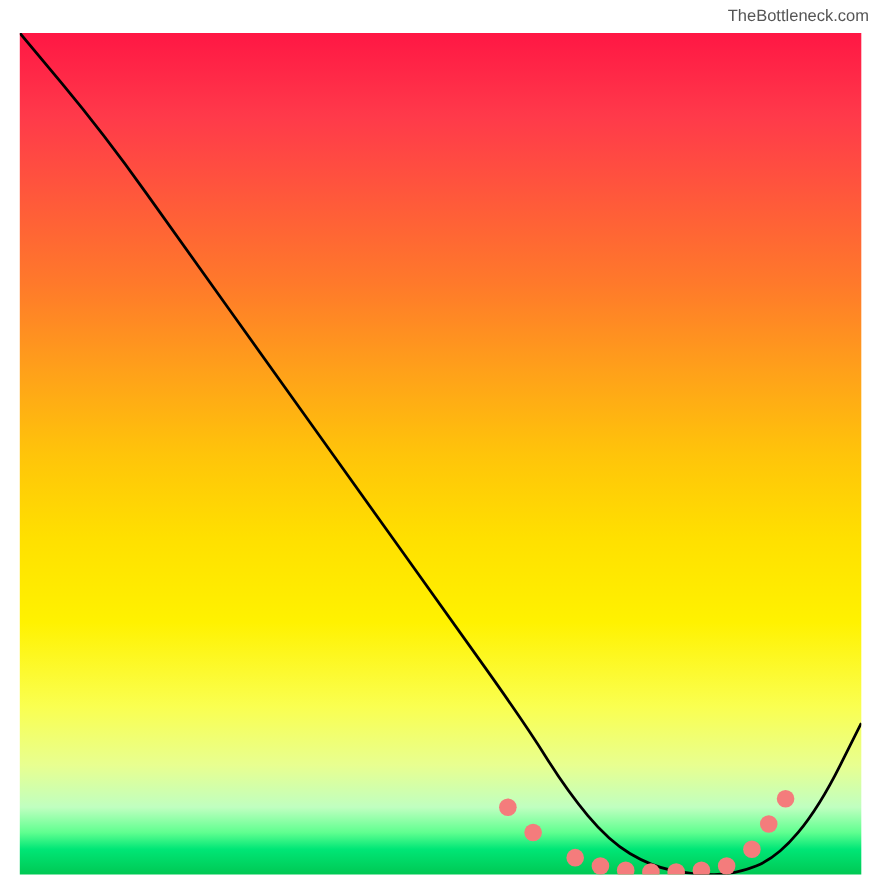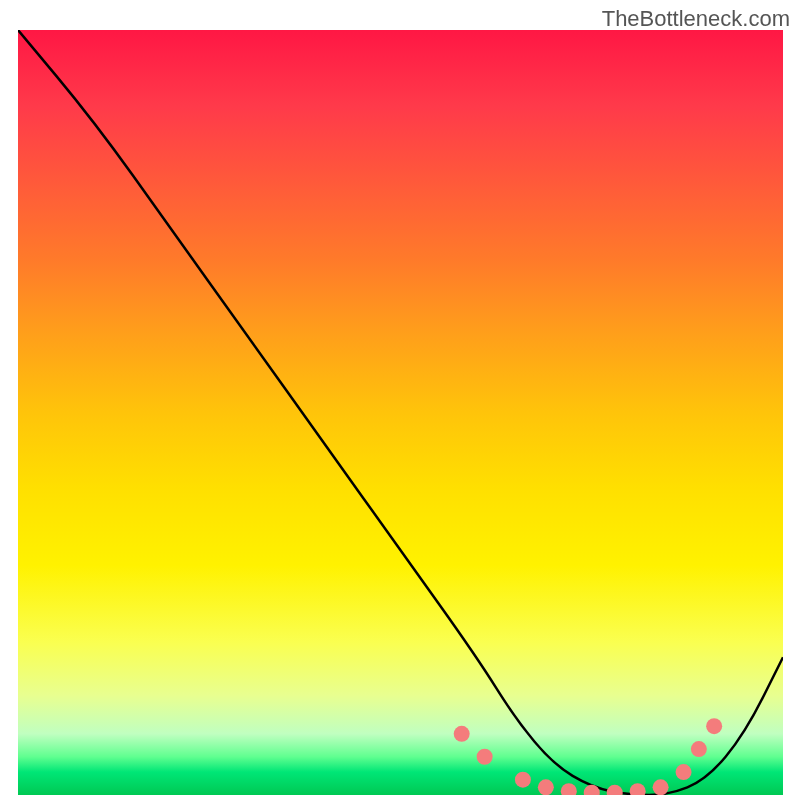--- a/index.html
+++ b/index.html
@@ -11,21 +11,21 @@
       width: 800px;
       height: 800px;
       background: white;
       position: relative;
       font-family: Arial, sans-serif;
     }
     .watermark {
       position: absolute;
       top: 6px;
       right: 10px;
-      font-size: 22px;
+      font-size: 15px;
       color: #555;
       font-weight: 500;
       z-index: 10;
     }
     .chart-container {
       position: absolute;
       top: 30px;
       left: 18px;
       width: 765px;
       height: 765px;

